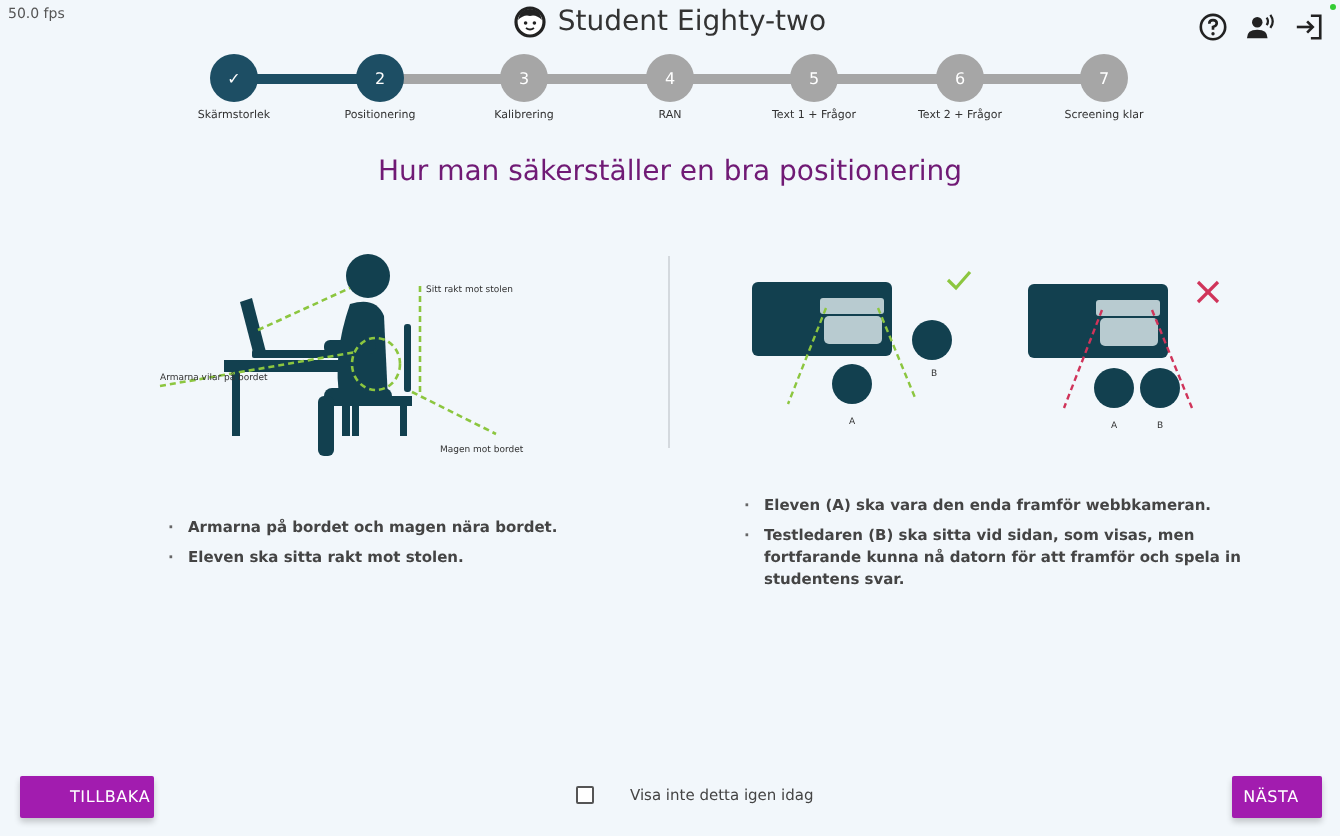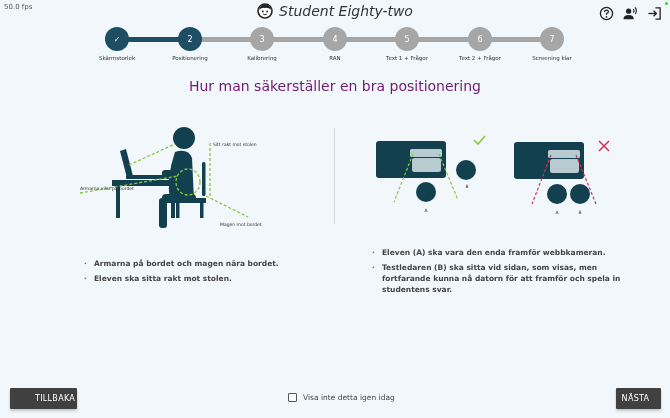--- a/index.html
+++ b/index.html
@@ -7,21 +7,21 @@
   body {
     background: #f2f7fb;
     font-family: "DejaVu Sans", sans-serif;
     color: #333;
     position: relative;
   }
   .fps { position: absolute; left: 4px; top: 3px; font-size: 7px; color: #555; }
   .title {
     position: absolute; left: 0; right: 0; top: 3px;
     display: flex; justify-content: center; align-items: center; gap: 6px;
-    font-size: 14px; color: #333; font-style: italic;
+    font-size: 14px; color: #333;
   }
   .title .face { width: 16px; height: 16px; }
   .top-icons { position: absolute; right: 8px; top: 6px; display: flex; gap: 9px; align-items: center; }
   .top-icons svg { width: 15px; height: 15px; display: block; }
   .status-dot { position: absolute; right: 2px; top: 2px; width: 3px; height: 3px; border-radius: 50%; background: #3c3; }
 
   .stepper { position: absolute; left: 82px; top: 27px; width: 500px; height: 36px; }
   .stepper .track { position: absolute; top: 10px; height: 5px; }
   .step { position: absolute; top: 0; width: 70px; margin-left: -35px; text-align: center; }
   .step .circle {
@@ -39,30 +39,30 @@
   .illus-right { position: absolute; left: 370px; top: 132px; width: 250px; height: 90px; }
 
   .bullets { position: absolute; font-size: 7.5px; color: #444; line-height: 11px; list-style: none; }
   .bullets li { position: relative; padding-left: 12px; margin-bottom: 4px; font-weight: bold; }
   .bullets li::before { content: "·"; position: absolute; left: 2px; top: 0; color: #666; }
   .bullets-left { left: 82px; top: 258px; width: 240px; }
   .bullets-right { left: 370px; top: 247px; width: 260px; }
 
   .btn {
     position: absolute; top: 388px; height: 21px;
-    background: #404040; color: #fff; border: none;
+    background: #a21caf; color: #fff; border: none;
     font-size: 8px; letter-spacing: 0.3px; display: flex; align-items: center; gap: 6px;
     padding: 0 19px; border-radius: 1px; box-shadow: 0 2px 3px rgba(0,0,0,0.2);
     font-family: "DejaVu Sans", sans-serif;
   }
   .btn-back { left: 10px; width: 67px; }
   .btn-next { right: 9px; width: 45px; justify-content: center; }
   .btn svg { width: 7px; height: 7px; }
 
-  .checkbox-row { position: absolute; left: 288px; top: 393px; display: flex; align-items: center; gap: 6px; font-size: 7.5px; color: #444; }
+  .checkbox-row { position: absolute; left: 288px; top: 393px; display: flex; align-items: center; gap: 18px; font-size: 7.5px; color: #444; }
   .checkbox-row .box { width: 9px; height: 9px; border: 1px solid #555; border-radius: 1px; background: #fff; }
 </style>
 </head>
 <body>
 
 <div class="fps">50.0 fps</div>
 <div class="status-dot"></div>
 
 <div class="title">
   <svg class="face" viewBox="0 0 16 16">

